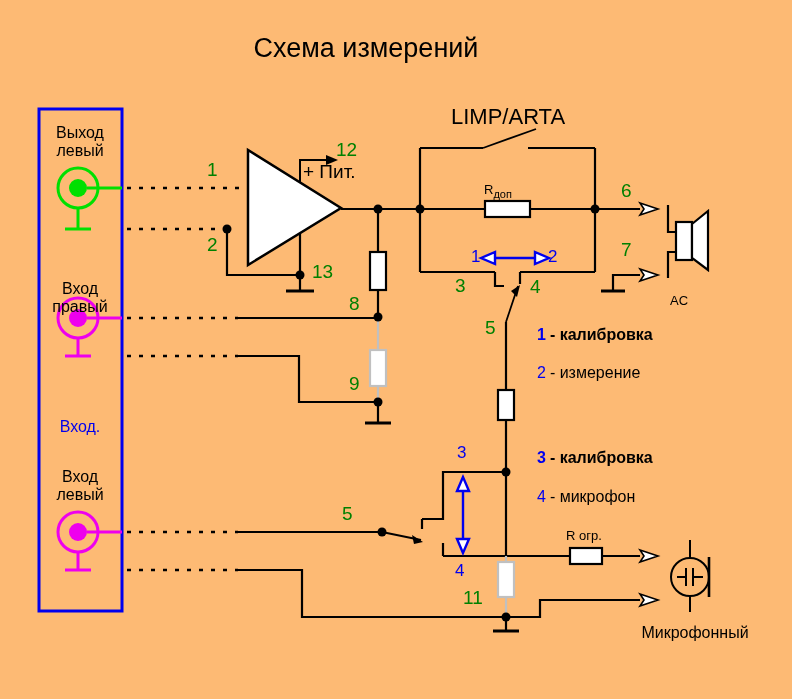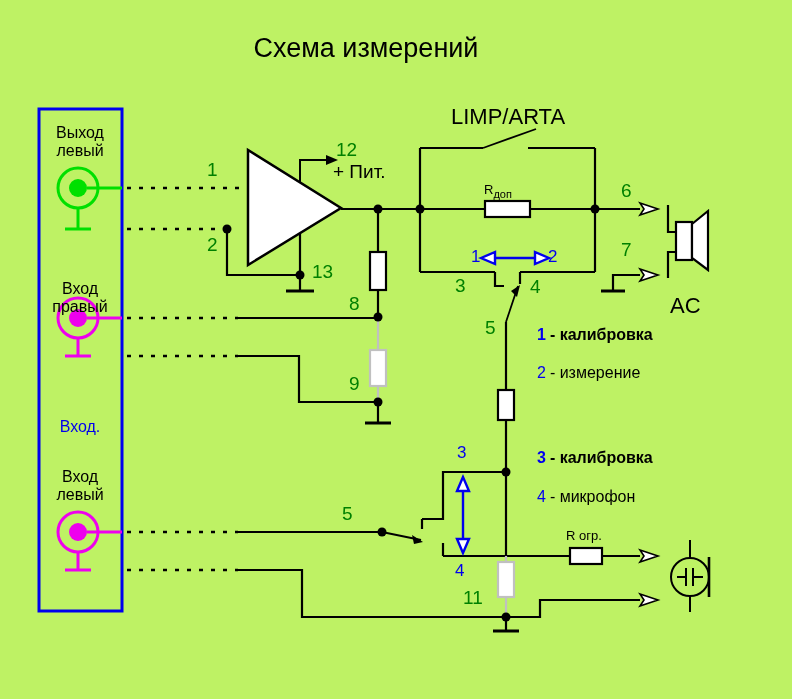--- a/index.html
+++ b/index.html
@@ -1,17 +1,17 @@
 <!DOCTYPE html>
 <html><head>
 <meta charset="utf-8">
 <style>
   html,body{margin:0;padding:0;background:#ffffff;}
   #stage{
-    position:relative;width:792px;height:699px;background:#bef264;
+    position:relative;width:792px;height:699px;background:#fdba74;
     font-family:"Liberation Sans", sans-serif;overflow:hidden;
   }
   #wires{position:absolute;left:0;top:0;}
   .lbl{position:absolute;color:#000;white-space:nowrap;line-height:1.12;}
   .title{font-size:27px;width:262px;text-align:center;}
   .panel-lbl{width:82px;text-align:center;font-size:16px;line-height:18px;}
   .green{color:#008000;font-size:19px;}
   .blue{color:#0000ee;}
   .bluenum{color:#0000ee;font-size:17px;}
   .small{font-size:13px;}
@@ -219,33 +219,34 @@
   <div class="lbl green" style="left:349px;top:293px;">8</div>
   <div class="lbl green" style="left:349px;top:373px;">9</div>
   <div class="lbl green" style="left:621px;top:180px;">6</div>
   <div class="lbl green" style="left:621px;top:239px;">7</div>
   <div class="lbl green" style="left:455px;top:275px;">3</div>
   <div class="lbl green" style="left:530px;top:276px;">4</div>
   <div class="lbl green" style="left:485px;top:317px;">5</div>
   <div class="lbl green" style="left:342px;top:503px;">5</div>
   <div class="lbl green" style="left:463px;top:587px;">11</div>
 
-  <div class="lbl" style="left:303px;top:161px;font-size:19px;margin-left:30px;">+ Пит.</div>
+  <div class="lbl" style="left:303px;top:161px;font-size:19px;">+ Пит.</div>
 
   <div class="lbl small" style="left:484px;top:183px;"><span>R</span><sub class="rsub">доп</sub></div>
 
   <div class="lbl small" style="left:566px;top:529px;">R огр.</div>
 
   <div class="lbl bluenum" style="left:471px;top:247px;">1</div>
   <div class="lbl bluenum" style="left:548px;top:247px;">2</div>
   <div class="lbl bluenum" style="left:457px;top:443px;">3</div>
   <div class="lbl bluenum" style="left:455px;top:561px;">4</div>
 
   <div class="legend-row" style="left:537px;top:326px;font-weight:bold;"><span class="num">1</span><span class="txt">- калибровка</span></div>
   <div class="legend-row" style="left:537px;top:364px;"><span class="num">2</span><span class="txt">- измерение</span></div>
   <div class="legend-row" style="left:537px;top:449px;font-weight:bold;"><span class="num">3</span><span class="txt">- калибровка</span></div>
   <div class="legend-row" style="left:537px;top:488px;"><span class="num">4</span><span class="txt">- микрофон</span></div>
 
-  <div class="lbl" style="left:670px;top:294px;font-size:22px;">AC</div>
+  <div class="lbl" style="left:670px;top:294px;font-size:13px;">AC</div>
   <div class="lbl center2" style="left:617px;top:623px;width:156px;">
+    <div>Микрофонный</div>
   </div>
 
 </div>
 
 </body></html>

